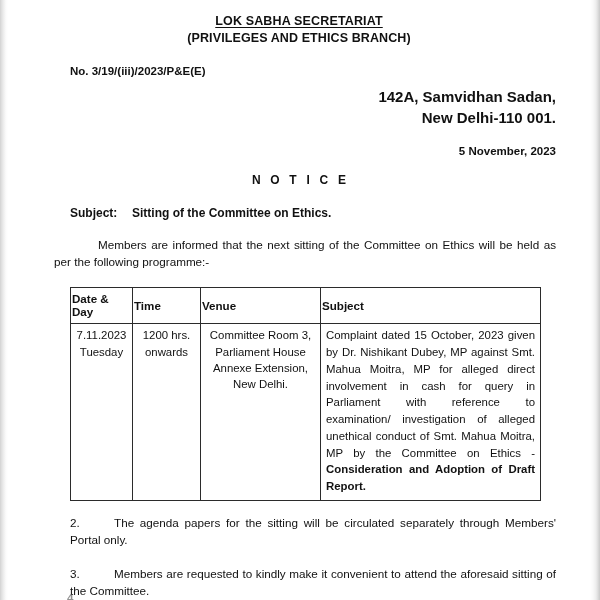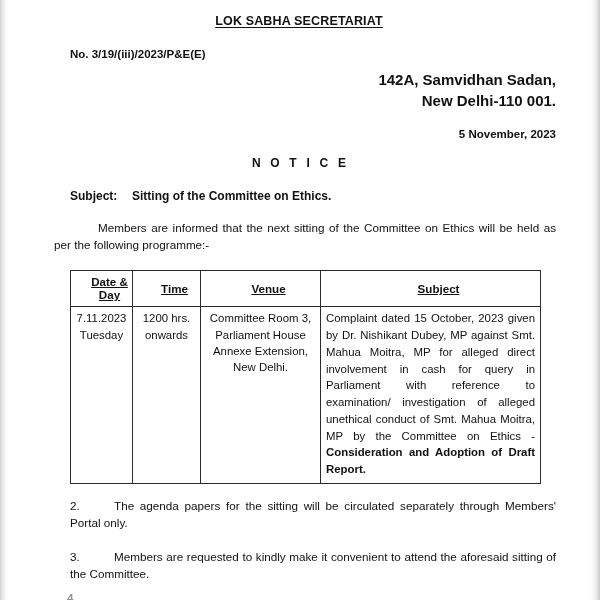--- a/index.html
+++ b/index.html
@@ -121,24 +121,23 @@
   }
   table.schedule th,
   table.schedule td {
     border: 1px solid #2b2b2b;
     vertical-align: top;
     padding: 3px 5px 5px 5px;
   }
   table.schedule th {
     font-size: 11.6px;
     font-weight: bold;
-    text-align: center;
+    text-align: left;
     vertical-align: middle;
-    padding: 4px 4px 5px 20px;
-    text-decoration: underline;
+    padding: 4px 4px 5px 1px;
   }
   .col-date  { width: 62px; }
   .col-time  { width: 68px; }
   .col-venue { width: 120px; }
   .col-subj  { width: 220px; }
 
   td.cell-date, td.cell-time {
     text-align: center;
     font-size: 11.4px;
     line-height: 1.42;
@@ -189,20 +188,21 @@
 
 <div id="page-viewport">
 
   <div class="gutter gutter-left"></div>
   <div class="gutter gutter-right"></div>
 
   <div id="sheet">
 
     <div style="height:14px"></div>
     <div class="center doc-title">LOK SABHA SECRETARIAT</div>
+    <div class="center doc-subtitle">(PRIVILEGES AND ETHICS BRANCH)</div>
 
     <div style="height:20px"></div>
     <div class="ref-no">No. 3/19/(iii)/2023/P&amp;E(E)</div>
 
     <div style="height:10px"></div>
     <div class="right address-block">
       <div>142A, Samvidhan Sadan,</div>
       <div>New Delhi-110 001.</div>
     </div>
 

